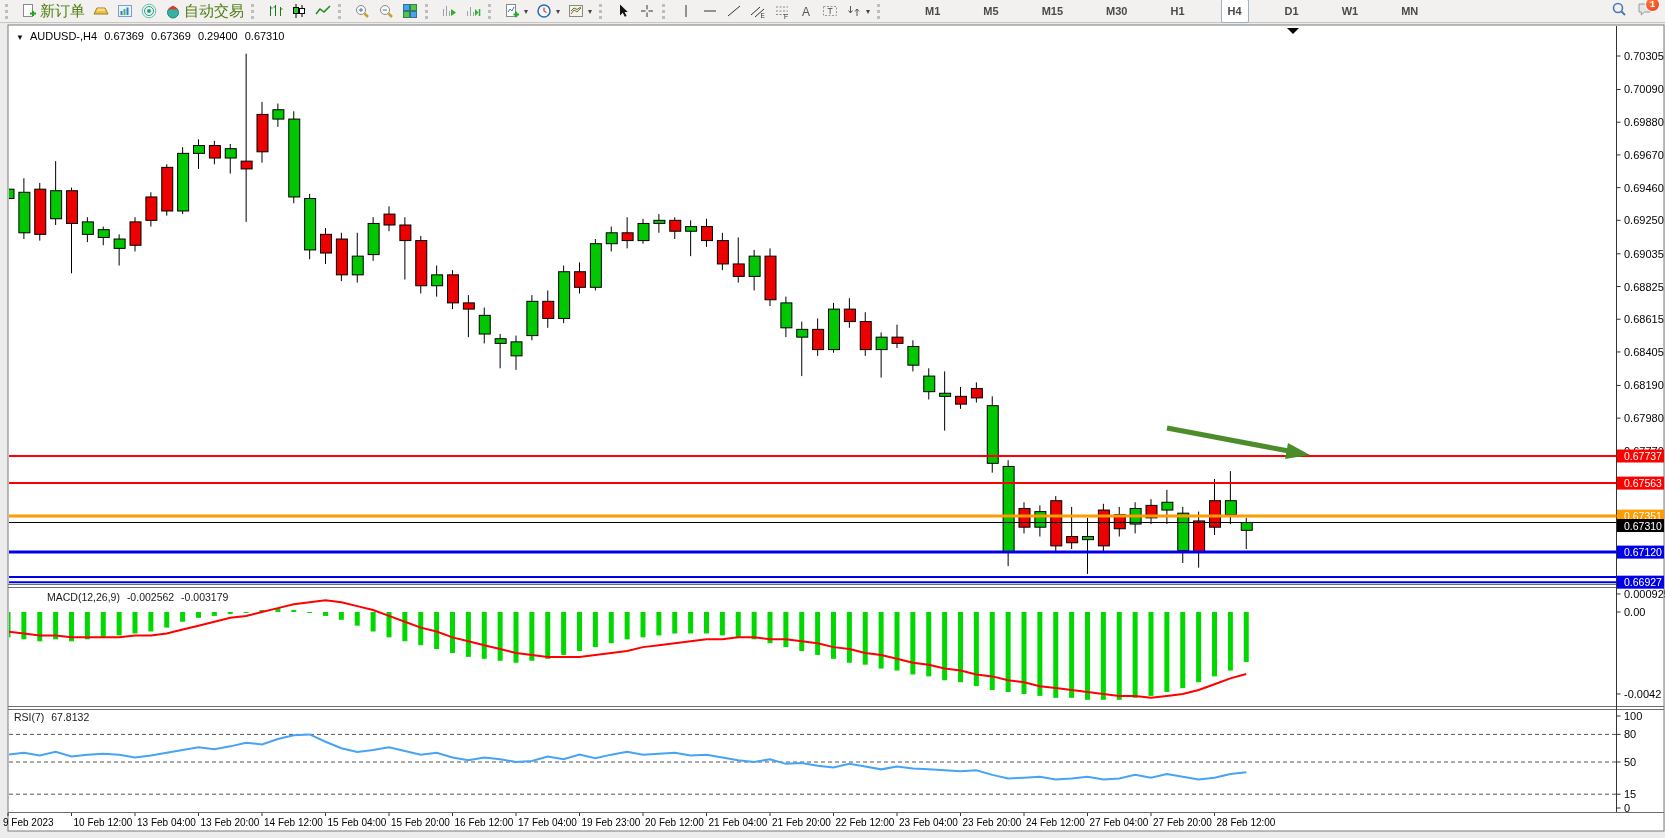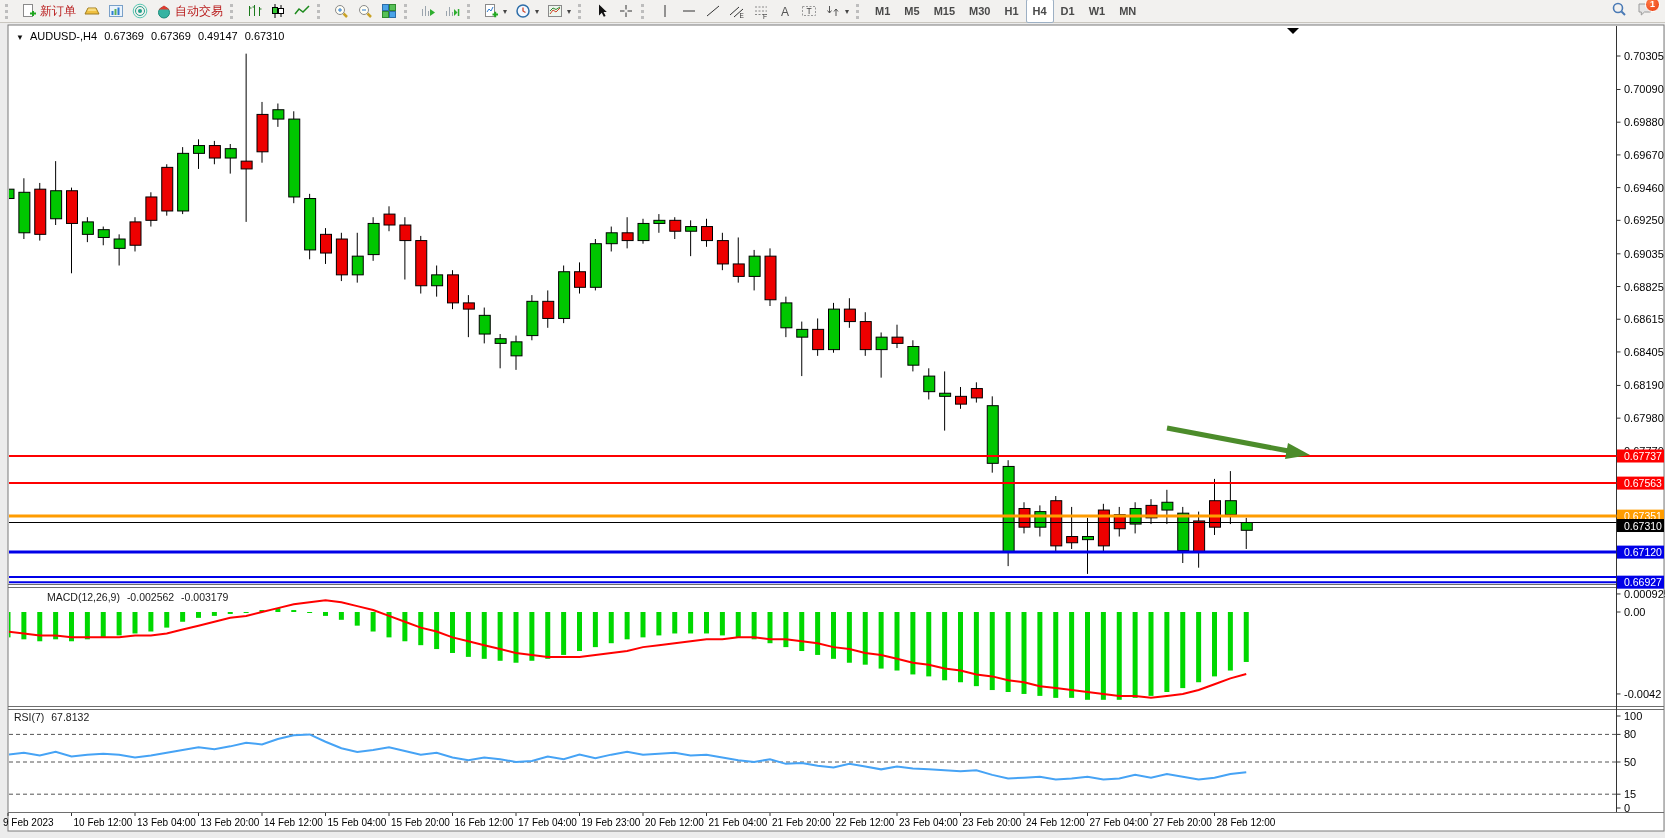--- a/index.html
+++ b/index.html
@@ -3,22 +3,22 @@
 <meta charset="utf-8">
 <style>
   html,body{margin:0;padding:0;}
   body{width:1665px;height:838px;background:#ececec;font-family:"Liberation Sans",sans-serif;position:relative;overflow:hidden;}
   #stage{position:absolute;left:0;top:0;width:1665px;height:838px;}
   #chartSvg{position:absolute;left:0;top:0;}
   
   .toolbar{position:absolute;left:0;top:0;width:1665px;height:23px;background:#f2f1ef;border-bottom:1px solid #c9c6bf;display:flex;align-items:center;padding:0 2px;box-sizing:border-box;z-index:10;}
   .grip{width:5px;height:15px;border-left:3px dotted #bdbdbd;margin:0 4px 0 3px;}
   .tbtn{display:inline-flex;align-items:center;gap:3px;height:20px;padding:1px 3px;border:1px solid transparent;border-radius:2px;cursor:default;}
-  .tbtn .lbl{font-size:12px;color:#b91c1c;white-space:nowrap;}
-  .tbtn.tf{padding:1px 6px;}
+  .tbtn .lbl{font-size:15px;color:#4d7c0f;white-space:nowrap;}
+  .tbtn.tf{padding:1px 6px;margin-left:29px;}
   .tbtn.tf .lbl{font-size:11px;font-weight:bold;color:#4a4a4a;}
   .tbtn.tf.active{background:#ffffff;border:1px solid #9db0c4;}
   .caret{font-size:8px;color:#444;margin-left:1px;}
   .tb-right{margin-left:auto;display:flex;align-items:center;gap:10px;padding-right:10px;}
   .notif-wrap{position:relative;display:inline-block;}
   .badge{position:absolute;top:-4px;right:-7px;min-width:13px;height:13px;border-radius:8px;background:radial-gradient(circle at 35% 30%,#ff7a45,#e83c12);color:#fff;font-size:9px;font-weight:bold;text-align:center;line-height:13px;border:1px solid #fff;}
   
   .chart-title{position:absolute;left:16px;top:30px;font-size:11px;color:#000;z-index:5;white-space:nowrap;}
   .chart-title .tri{font-size:8px;margin-right:6px;color:#111;}
   .chart-title span{margin-right:4px;}
@@ -683,21 +683,21 @@
               <path d="M2 3h11.5v8H7.5l-3.2 3v-3H2z" fill="#e4e4e4" stroke="#9a9a9a"></path>
             </svg>
           </span><span class="badge">1</span></span>
       </div>
     </div>
 
   <div class="chart-title">
     <span class="tri">▼</span><span>AUDUSD-,H4</span>
     <span>0.67369</span>
     <span>0.67369</span>
-    <span>0.49147</span>
+    <span>0.29400</span>
     <span>0.67310</span>
   </div>
 
   <div class="pane-label" id="macdLabel">
     <span>MACD(12,26,9)</span>
     <span>-0.002562</span>
     <span>-0.003179</span>
   </div>
 
   <div class="pane-label" id="rsiLabel">

